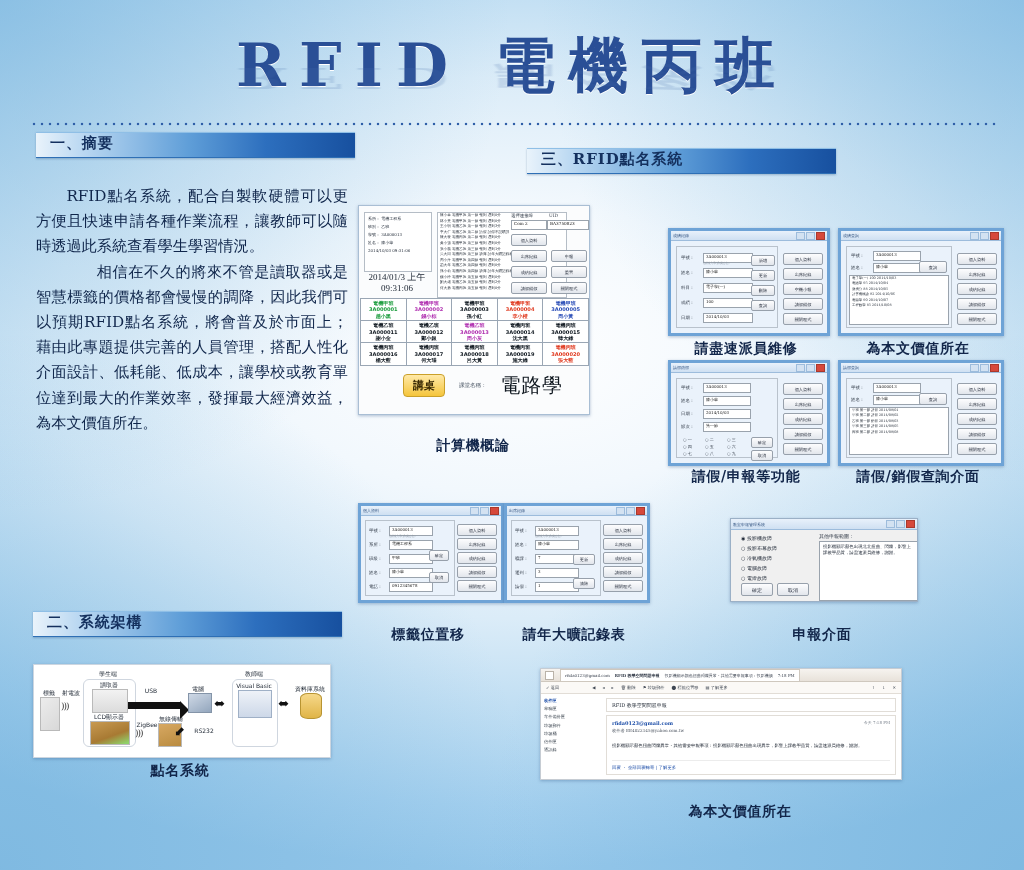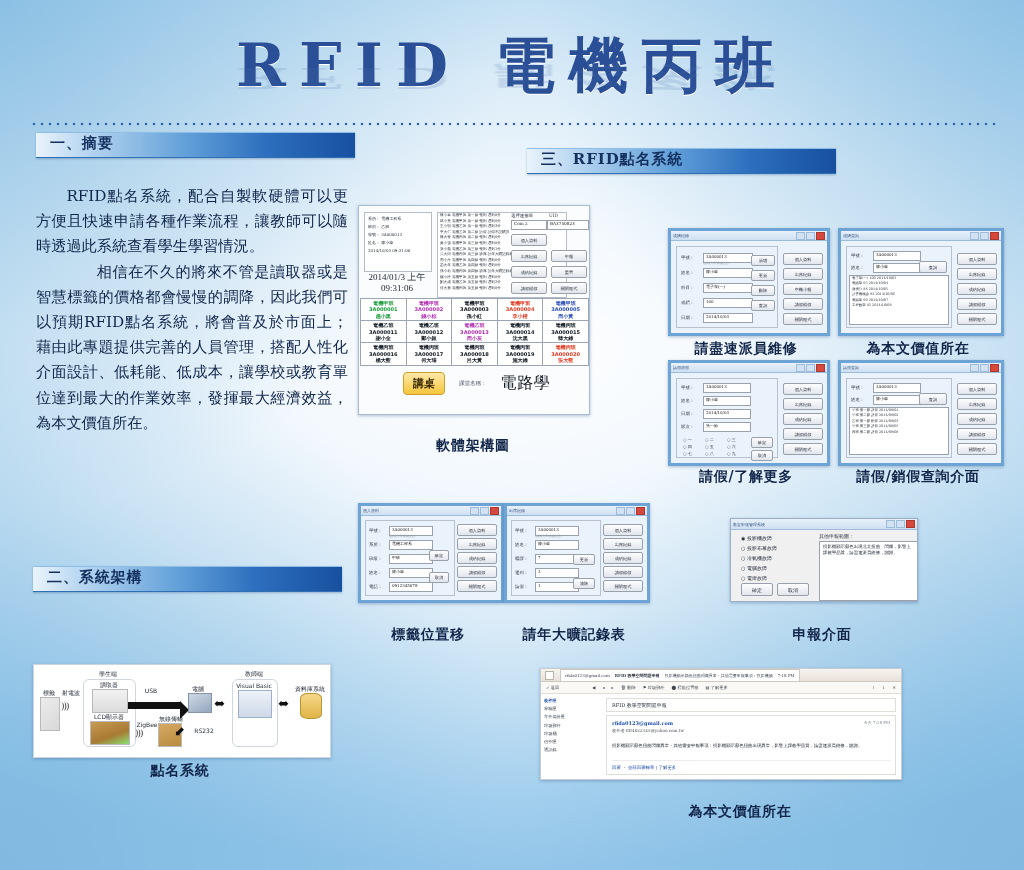--- a/index.html
+++ b/index.html
@@ -92,21 +92,21 @@
   #main-shot .rightpanel{position:absolute;left:210px;top:6px;width:18px;height:84px;}
   .cardgrid{position:absolute;left:1px;top:92px;width:228px;display:grid;
     grid-template-columns:repeat(5,1fr);border-top:1px solid #9aa6b4;border-left:1px solid #9aa6b4;}
   .card{border-right:1px solid #9aa6b4;border-bottom:1px solid #9aa6b4;
     padding:1px 0;text-align:center;font-size:5.1px;line-height:6.4px;background:#fff;
     font-family:"DejaVu Sans","Liberation Sans",sans-serif;font-weight:700;}
   .podium{position:absolute;left:44px;top:166px;display:flex;align-items:center;gap:14px;}
   .podium .yb{background:linear-gradient(to bottom,#ffe9a8,#f5c53c);border:1px solid #caa02a;
     border-radius:4px;padding:3px 9px;font-size:11px;color:#3a2a05;font-weight:700;}
   .podium .cn{font-size:5.5px;color:#44505f;}
-  .podium .cv{font-size:16px;color:#101820;letter-spacing:.04em;}
+  .podium .cv{font-size:20px;color:#101820;letter-spacing:.04em;}
 
   
   #arch{left:33px;top:664px;width:296px;height:92px;background:#fff;border:1px solid #cdd6e0;}
   .arch-lbl{position:absolute;font-size:6px;color:#1e2733;white-space:nowrap;text-align:center;
     font-family:"DejaVu Sans","Liberation Sans",sans-serif;}
   .arch-box{position:absolute;border:1px solid #cfd6df;border-radius:6px;background:#fff;}
   .dev{position:absolute;border:1px solid #b9b9b9;}
   .wave{position:absolute;color:#333;font-size:9px;letter-spacing:-1px;}
   .arrow-r{position:absolute;height:0;border-top:7px solid #111;}
   .arrow-r::after{content:"";position:absolute;right:-9px;top:-8px;border-left:9px solid #111;
@@ -139,21 +139,21 @@
 
 <div class="sec-head" style="left:36px;top:132px;width:305px;">
   <span>一、摘要</span>
 </div>
 
 <div class="abstract">
   <p>RFID點名系統，配合自製軟硬體可以更方便且快速申請各種作業流程，讓教師可以隨時透過此系統查看學生學習情況。</p>
   <p class="deep">相信在不久的將來不管是讀取器或是智慧標籤的價格都會慢慢的調降，因此我們可以預期RFID點名系統，將會普及於市面上；藉由此專題提供完善的人員管理，搭配人性化介面設計、低耗能、低成本，讓學校或教育單位達到最大的作業效率，發揮最大經濟效益，為本文價值所在。</p>
 </div>
 
-<div class="sec-head" style="left:33px;top:566px;width:295px;">
+<div class="sec-head" style="left:33px;top:611px;width:295px;">
   <span>二、系統架構</span>
 </div>
 
 <div class="shot" id="arch">
 
   <div class="arch-lbl" style="left:50px;top:5px;width:48px;">學生端</div>
   <div class="arch-box" style="left:49px;top:14px;width:51px;height:66px;"></div>
 
   <div class="arch-lbl" style="left:4px;top:24px;width:22px;">標籤</div>
   <div class="dev" style="left:6px;top:32px;width:18px;height:32px;background:linear-gradient(135deg,#ececec,#d8d8d8);"></div>
@@ -319,21 +319,21 @@
         <div>張大藍</div>
       </div>
     </div>
 
   <div class="podium">
     <div class="yb">講桌</div>
     <div class="cn">課堂名稱：</div>
     <div class="cv">電路學</div>
   </div>
 </div>
-<div class="caption" style="left:413px;top:437px;width:120px;">軟體架構圖</div>
+<div class="caption" style="left:413px;top:437px;width:120px;">計算機概論</div>
 
 <div class="shot frame" style="left:668px;top:228px;width:156px;height:102px;">
   <div class="winbar">
     <span class="t">成績紀錄</span>
     <span class="btns">
         <i></i>
         <i></i>
         <i class="x"></i>
       </span>
   </div>
@@ -438,21 +438,21 @@
       <div class="btn-mini" style="position: absolute; left: 80px; top: 87px; width: 20px; height: 9px;">取消</div>
     </div>
   <div id="leave-right-btns">
       <div class="btn-mini" style="position: absolute; left: 112px; top: 20px; width: 38px; height: 10px;">個人資料</div>
       <div class="btn-mini" style="position: absolute; left: 112px; top: 35px; width: 38px; height: 10px;">出席紀錄</div>
       <div class="btn-mini" style="position: absolute; left: 112px; top: 50px; width: 38px; height: 10px;">成績紀錄</div>
       <div class="btn-mini" style="position: absolute; left: 112px; top: 65px; width: 38px; height: 10px;">請假銷假</div>
       <div class="btn-mini" style="position: absolute; left: 112px; top: 80px; width: 38px; height: 10px;">關閉程式</div>
     </div>
 </div>
-<div class="caption" style="left:678px;top:468px;width:136px;">請假/了解更多</div>
+<div class="caption" style="left:678px;top:468px;width:136px;">請假/申報等功能</div>
 
 <div class="shot frame" style="left:838px;top:360px;width:160px;height:100px;">
   <div class="winbar">
     <span class="t">請假查詢</span>
     <span class="btns">
         <i></i>
         <i></i>
         <i class="x"></i>
       </span>
   </div>

